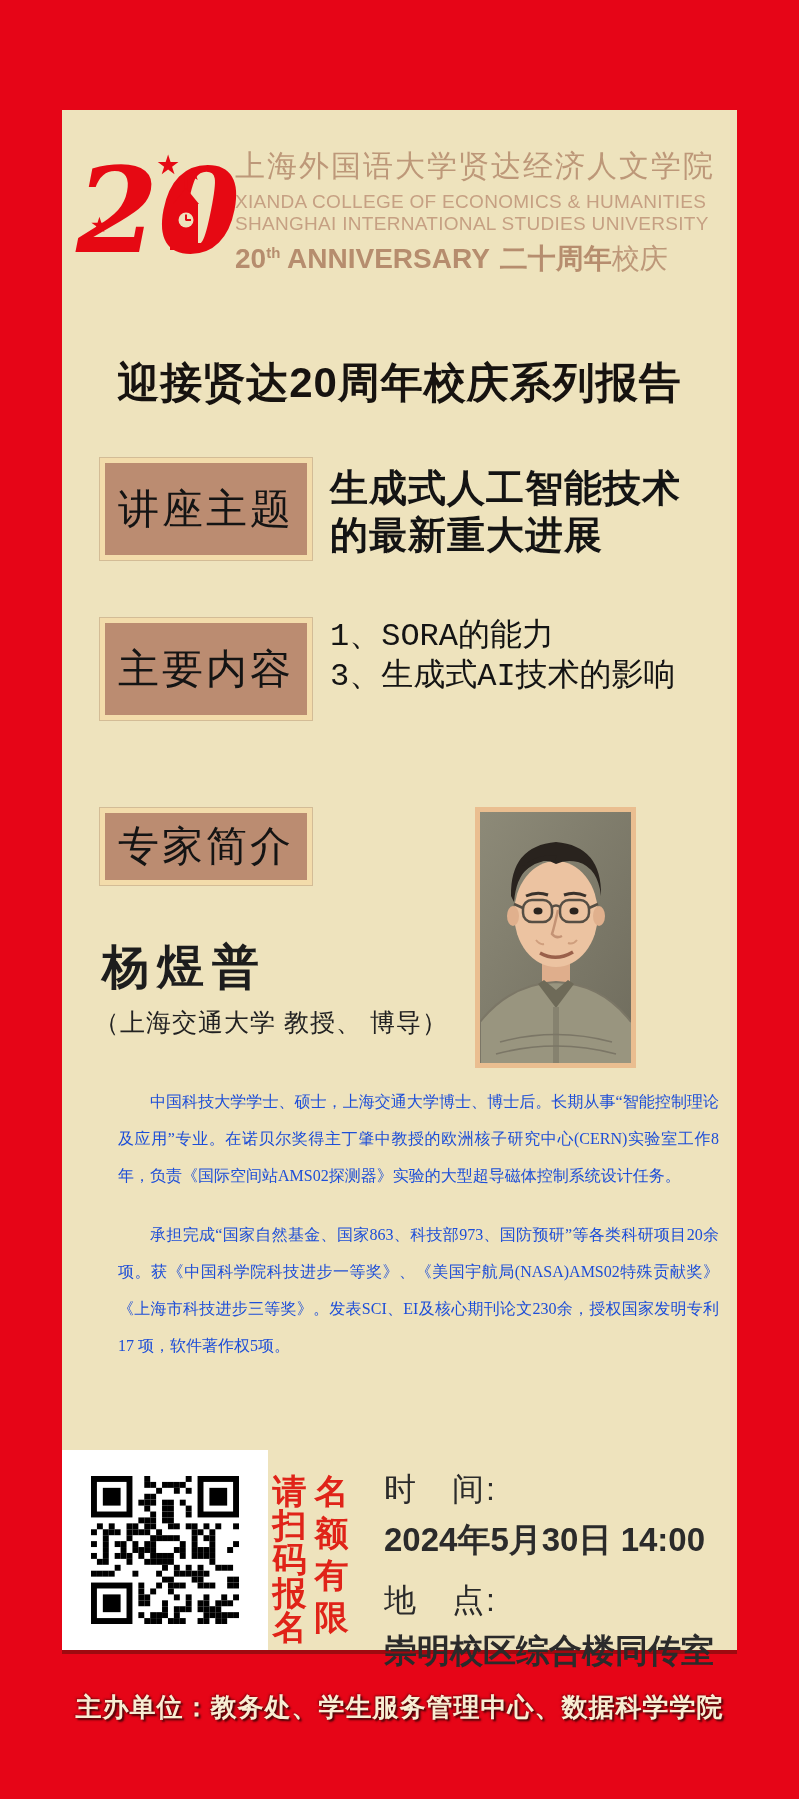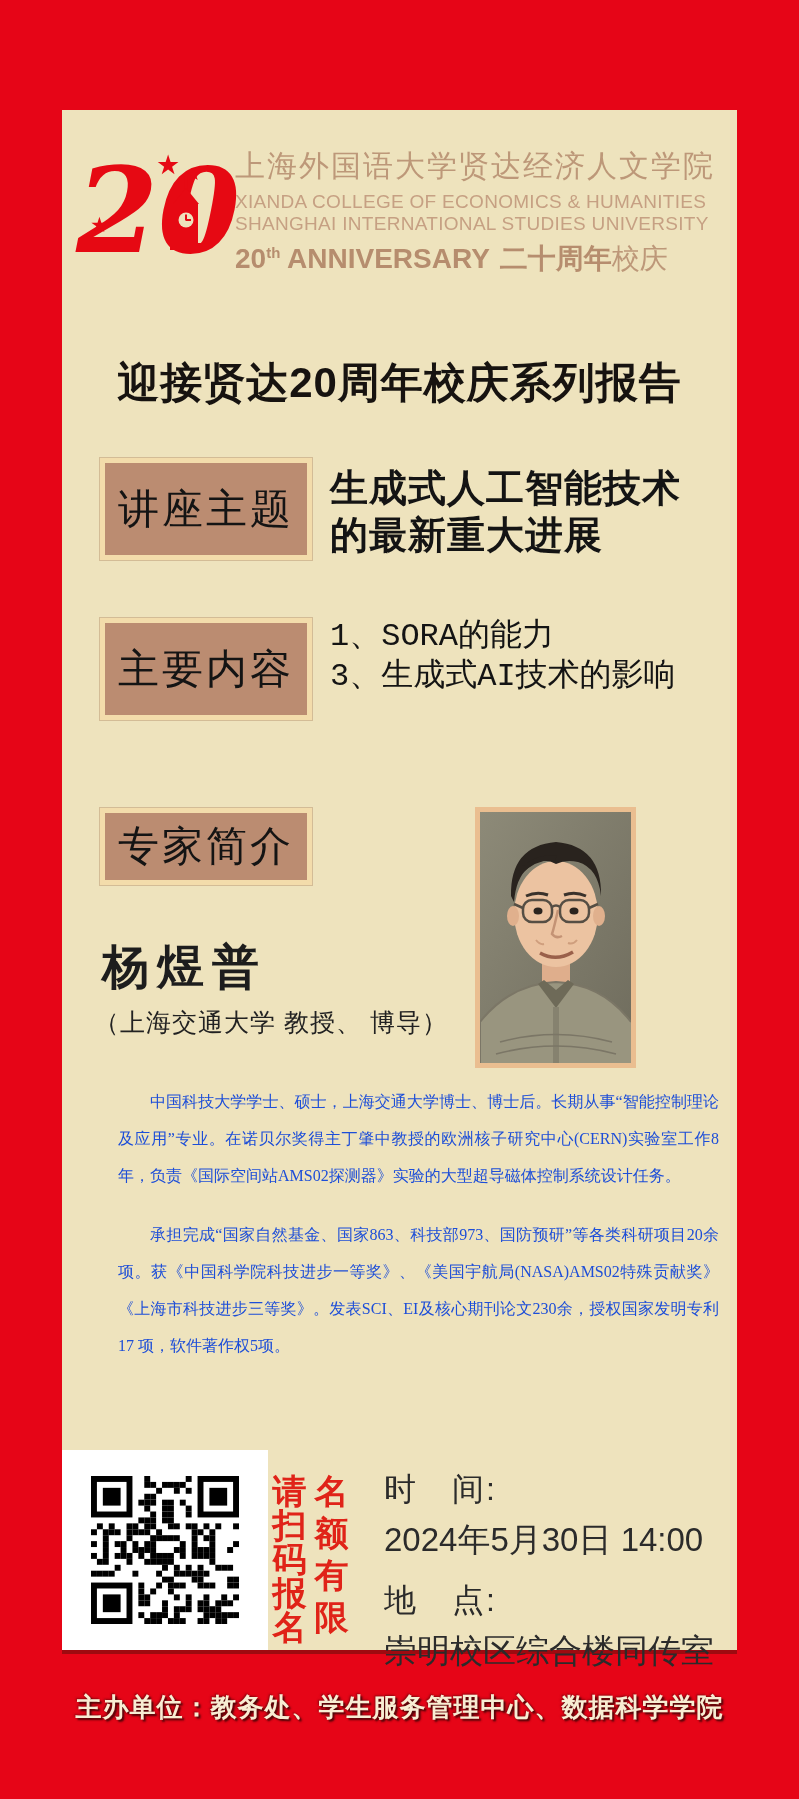--- a/index.html
+++ b/index.html
@@ -74,21 +74,21 @@
     position:absolute;left:0;top:1340px;width:206px;height:200px;background:#ffffff;
     display:flex;align-items:center;justify-content:center;
   }
   .scan-cols{position:absolute;left:209px;top:1364px;height:160px;display:flex;gap:5px;}
   .v-col{
     display:flex;flex-direction:column;justify-content:space-between;
     width:37px;text-align:center;font-size:34px;font-weight:600;color:#e02318;line-height:1;
   }
   .schedule{position:absolute;left:322px;top:1358px;color:#2b2b2b;white-space:nowrap;}
   .sched-label{font-size:32px;font-weight:400;letter-spacing:2px;}
-  .sched-value{font-size:33px;font-weight:400;margin-top:6px;}
+  .sched-value{font-size:33px;font-weight:700;margin-top:6px;}
   .sched-gap{margin-top:16px;}
   
   .organizer{
     position:absolute;left:0;top:1690px;width:100%;text-align:center;
     font-size:26px;font-weight:bold;color:#f8edd3;letter-spacing:1px;
     text-shadow:2px 2px 2px rgba(58,5,5,.9),-1px -1px 2px rgba(58,5,5,.5);
   }
 </style>
 </head>
 <body>

